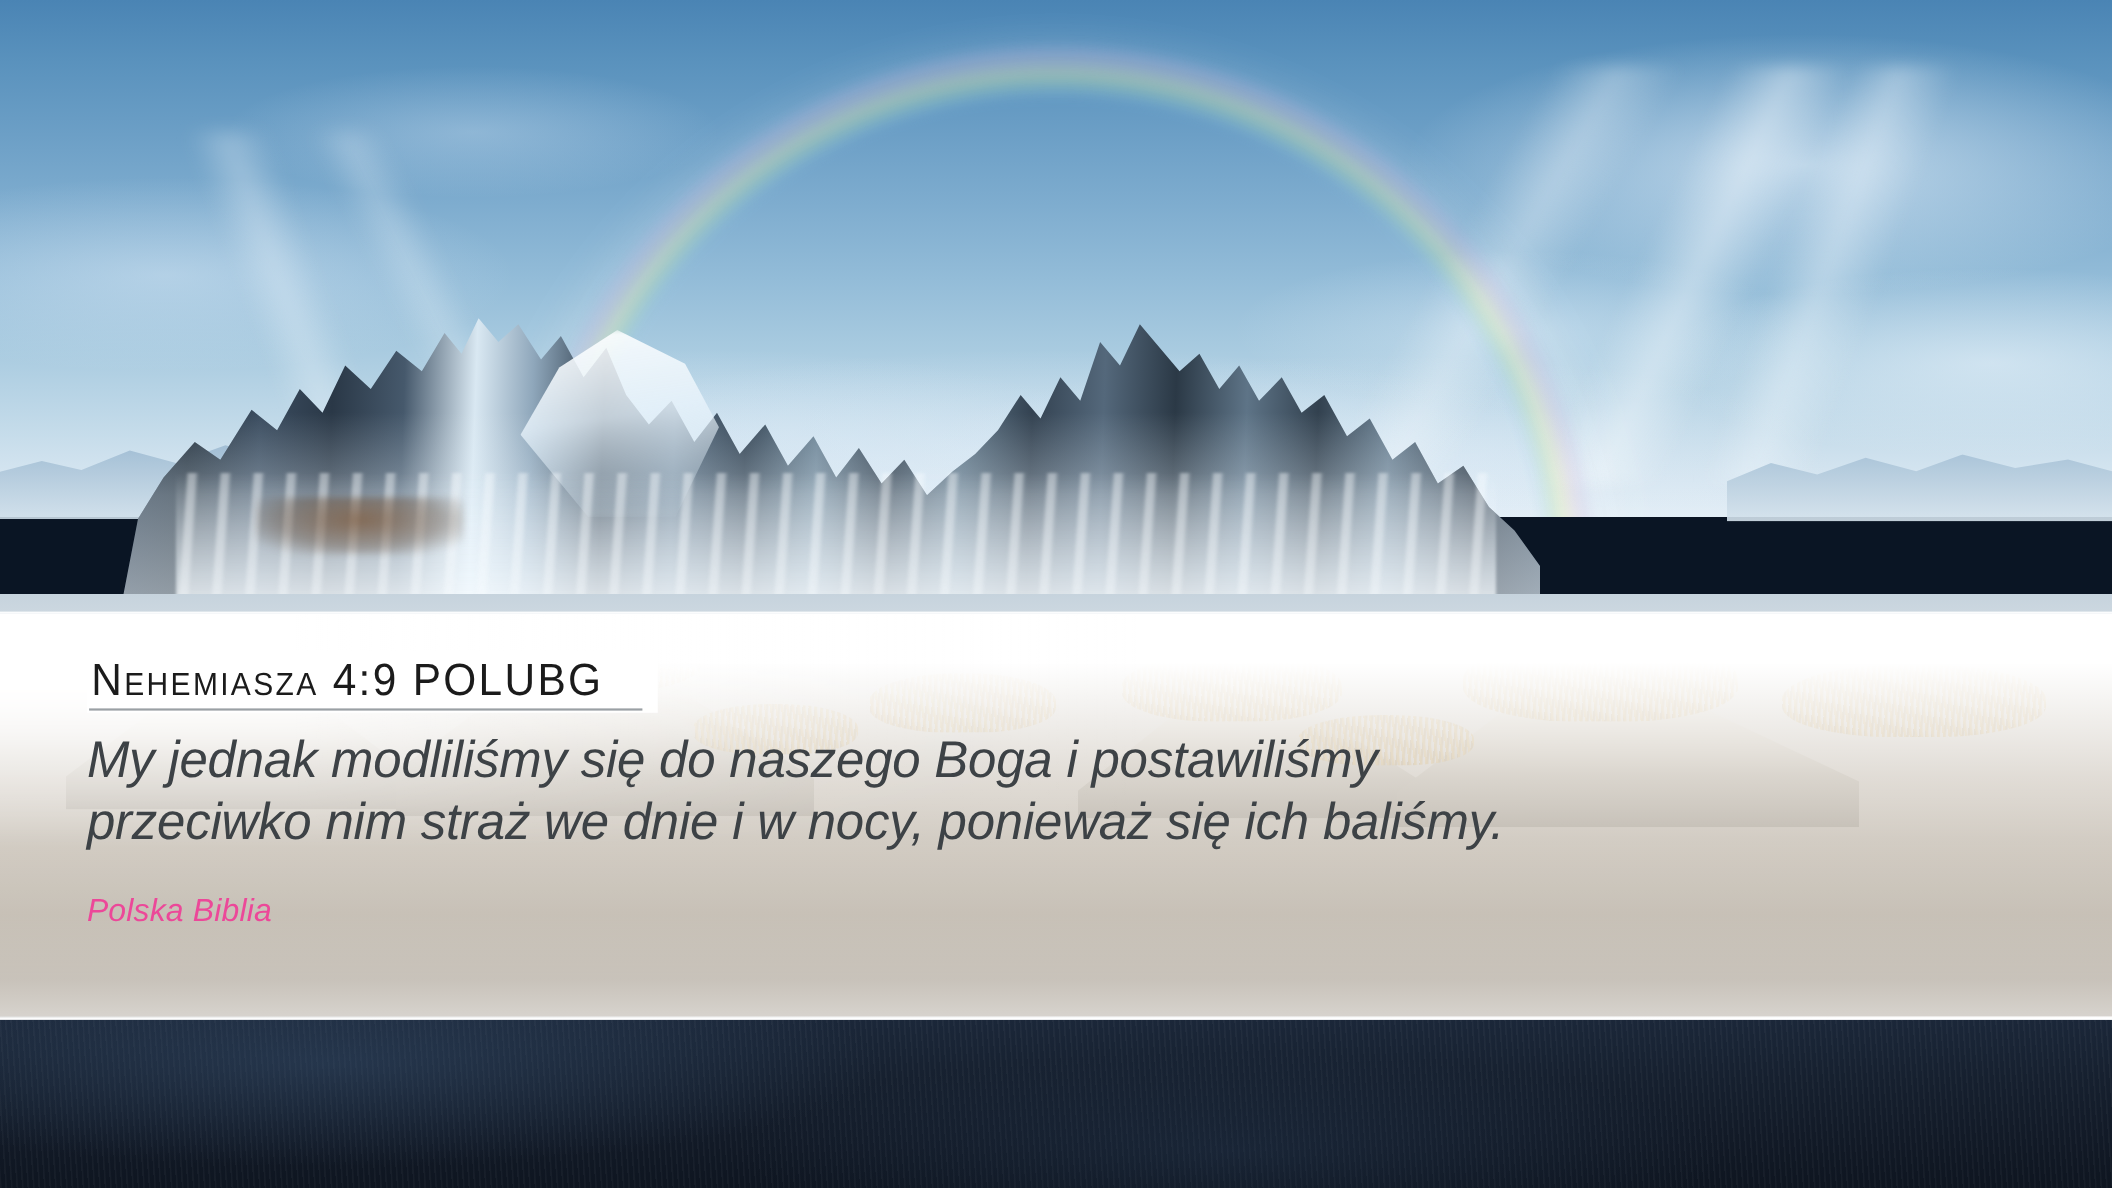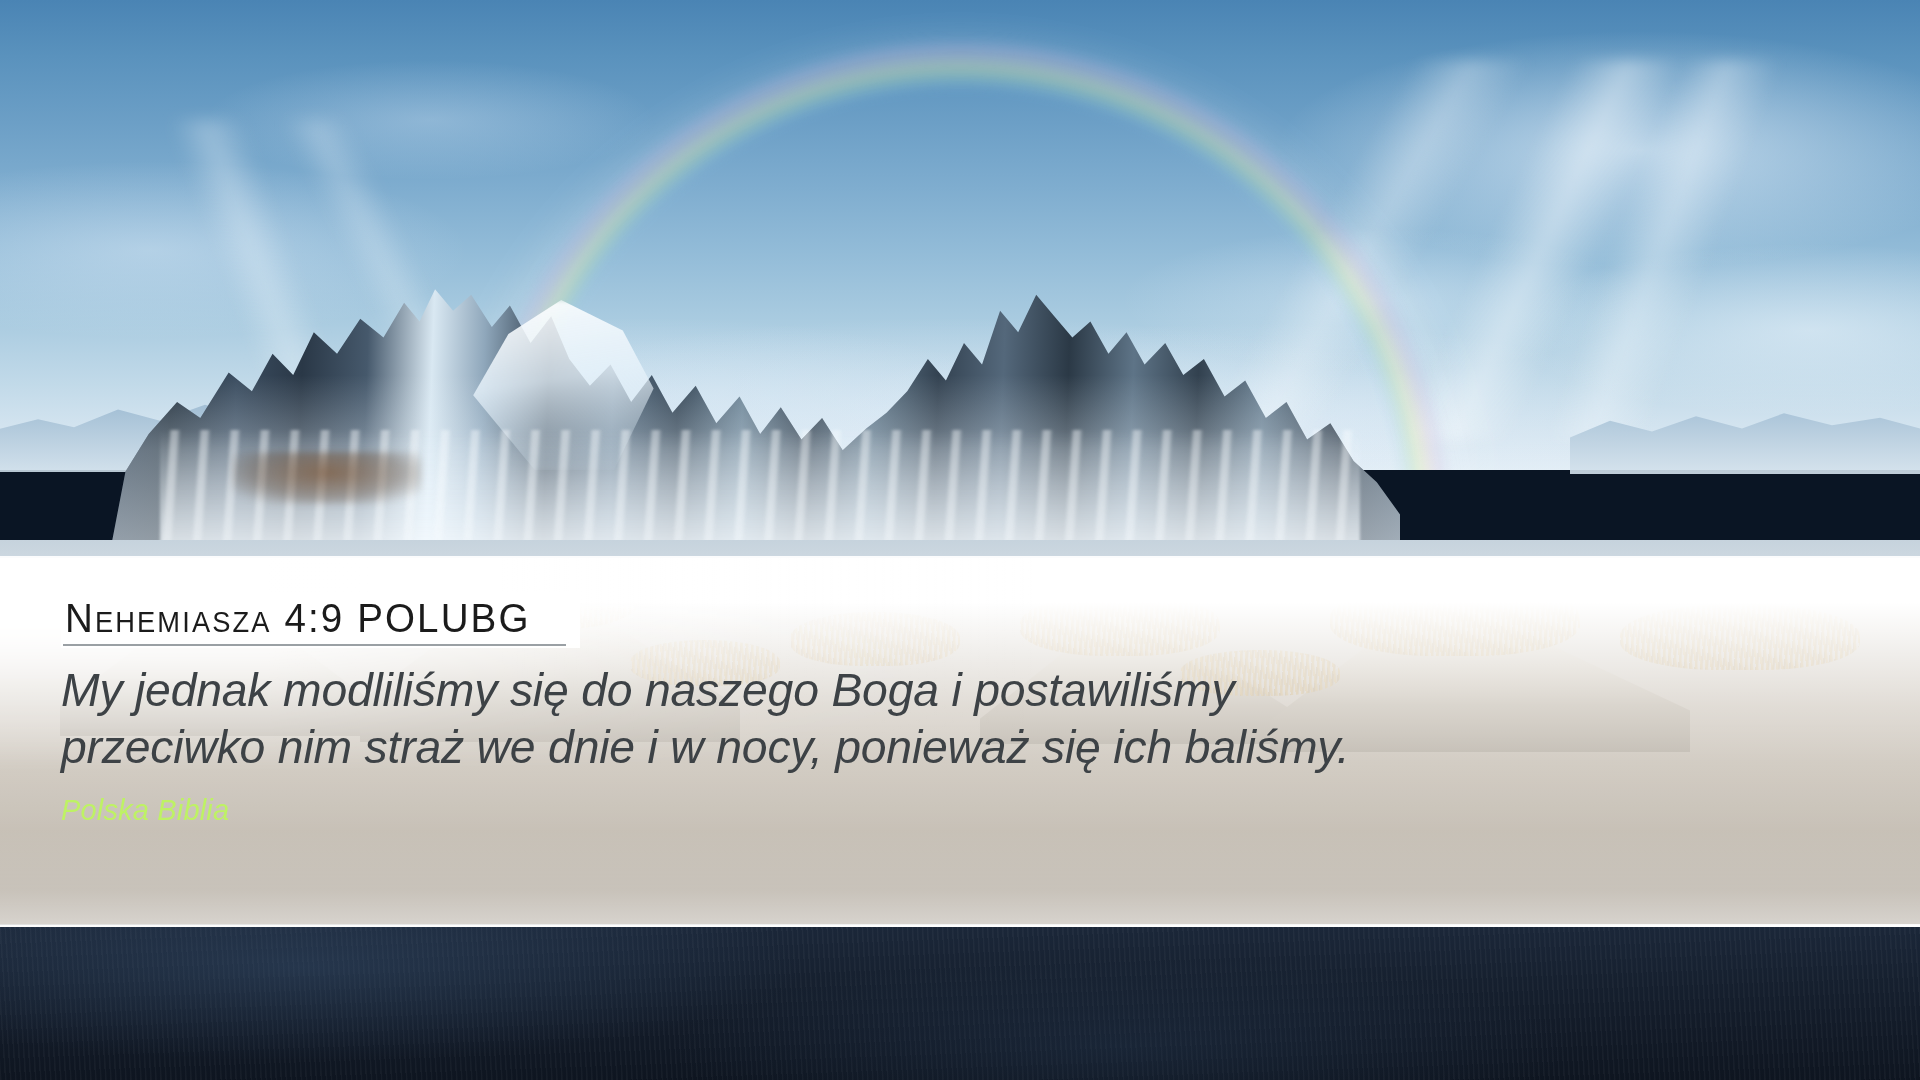--- a/index.html
+++ b/index.html
@@ -282,21 +282,21 @@
     background:rgba(255,255,255,.92);
   }
   .panel-hairline-bottom {
     position:absolute; left:0; top:925px; width:1920px; height:2px;
     background:rgba(255,255,255,.88);
   }
 
   
   .content {
     position:absolute; left:0; top:558px; width:1769px; height:369px;
-    padding:34px 0 0 61px;
+    padding:34px 0 0 79px;
   }
 
   .ref-box {
     display:inline-block;
     background:rgba(255,255,255,.93);
     padding:4px 20px 8px 4px;
     position:relative;
   }
   .ref {
     font-family:"Liberation Sans", sans-serif;
@@ -326,27 +326,27 @@
     font-size:47px;
     line-height:1.21;
     letter-spacing:-.004em;
     color:#3d4246;
     max-width:1640px;
     transform:scaleX(.985);
     transform-origin:left top;
   }
 
   .attrib {
-    margin-top:18px;
+    margin-top:36px;
     font-family:"Liberation Sans", sans-serif;
     font-style:italic;
     font-weight:400;
     font-size:29px;
     letter-spacing:.006em;
-    color:#bef264;
+    color:#ec4899;
   }
 </style>
 </head>
 <body>
 
 <div id="stage">
 
   <div class="photo">
 
     <div class="sky"></div>

